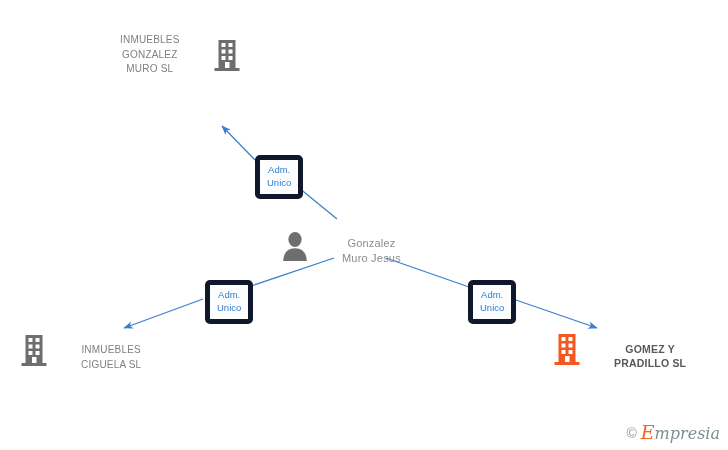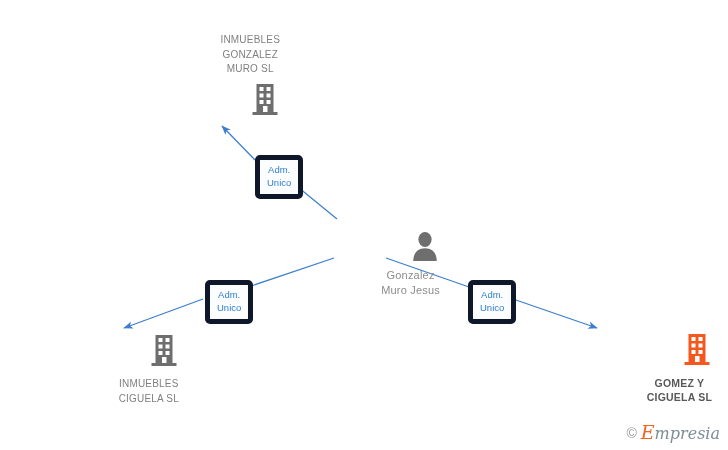--- a/index.html
+++ b/index.html
@@ -22,24 +22,25 @@
     position: absolute;
     left: 0;
     top: 0;
     width: 728px;
     height: 450px;
     pointer-events: none;
   }
   .node {
     position: absolute;
     display: flex;
-    flex-direction: column;
-    align-items: flex-end;
+    flex-direction: row;
+    align-items: flex-start;
     width: 160px;
     text-align: center;
+    gap: 32px;
   }
   .node-label {
     font-size: 10.5px;
     line-height: 14px;
     color: #808080;
     letter-spacing: 0.2px;
     white-space: pre-line;
   }
   .node-label.company {
     font-size: 10px;
@@ -167,21 +168,21 @@
         <rect x="16.5" y="4" width="4" height="4" fill="#ffffff"></rect>
         <rect x="9.5" y="10.5" width="4" height="4" fill="#ffffff"></rect>
         <rect x="16.5" y="10.5" width="4" height="4" fill="#ffffff"></rect>
         <rect x="9.5" y="17" width="4" height="4" fill="#ffffff"></rect>
         <rect x="16.5" y="17" width="4" height="4" fill="#ffffff"></rect>
         <rect x="13" y="23" width="4.5" height="6" fill="#ffffff"></rect>
         <rect x="2.5" y="29" width="25" height="3" fill="#f4581f"></rect>
       </svg>
     </div>
     <div class="node-label highlight" style="margin-top:9px;">GOMEZ Y
-CIGUELA SL</div>
+PRADILLO SL</div>
   </div>
 
   <div class="node" style="left:280px; top:231px;">
     <div class="icon-wrap">
       <svg width="30" height="32" viewBox="0 0 30 32" xmlns="http://www.w3.org/2000/svg">
         <ellipse cx="15" cy="8.5" rx="6.6" ry="7.4" fill="#6e6e6e"></ellipse>
         <path d="M15 17.2 C 7.2 17.2 3.6 22.0 3.2 30 L 26.8 30 C 26.4 22.0 22.8 17.2 15 17.2 Z" fill="#6e6e6e"></path>
       </svg>
     </div>
     <div class="node-label person" style="margin-top:5px;">Gonzalez

